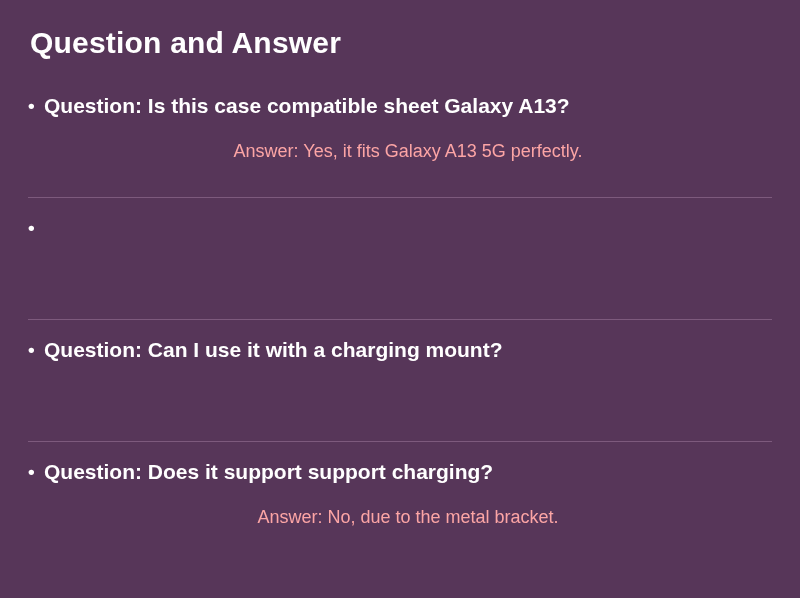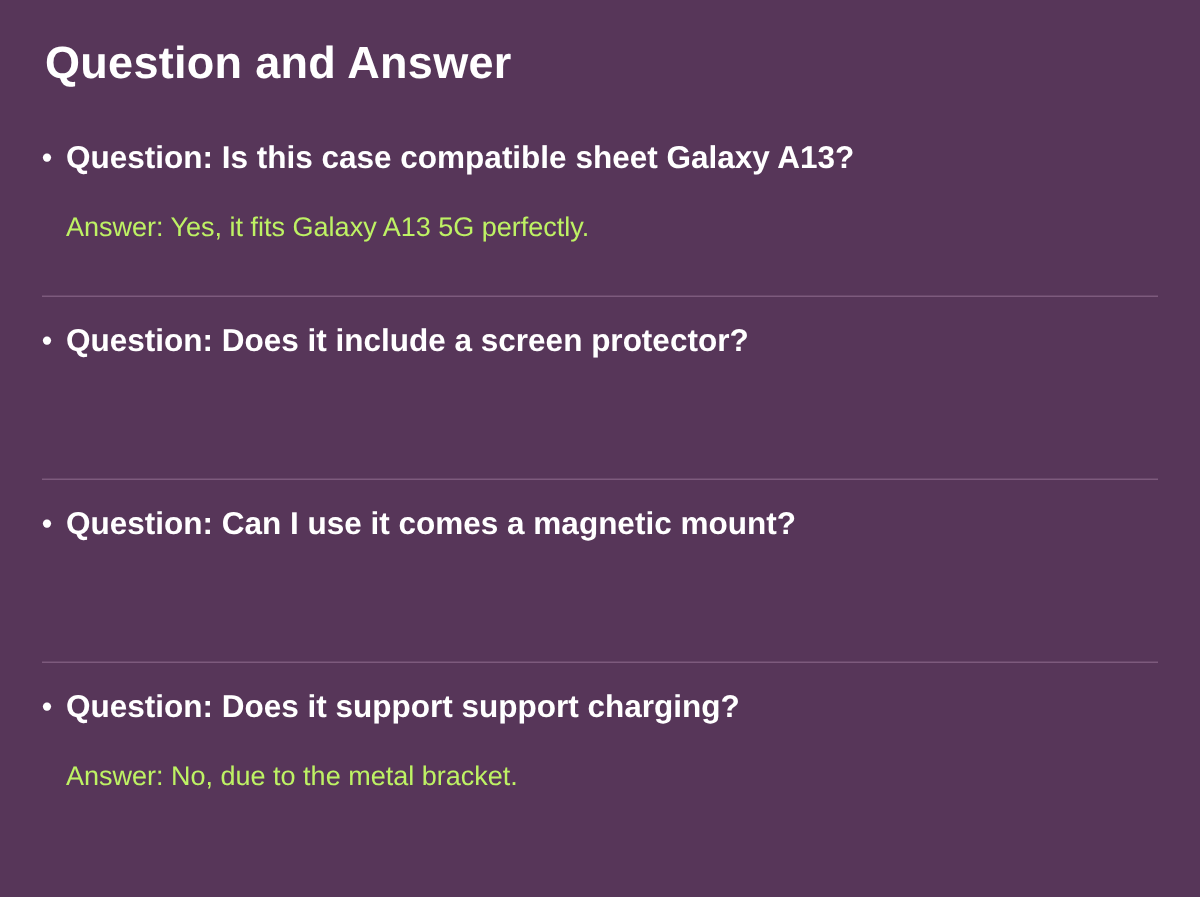--- a/index.html
+++ b/index.html
@@ -69,23 +69,24 @@
     line-height: 28px;
     font-size: 19px;
     color: #ffffff;
     text-align: left;
   }
   .qa-answer {
     margin: 0;
     padding: 19px 28px 0 44px;
     font-size: 18px;
     font-weight: normal;
-    color: #bef264;
+    color: #fca5a5;
     line-height: 24px;
     white-space: nowrap;
+    text-align: center;
   }
   .qa-divider {
     position: absolute;
     left: 28px;
     bottom: 16px;
     width: 744px;
     height: 1px;
     background: #7d5a7d;
     border: 0;
     margin: 0;
@@ -106,29 +107,28 @@
         <span class="qa-bullet">•</span>
         <span>Question: Is this case compatible sheet Galaxy A13?</span>
       </div>
       <div class="qa-answer">Answer: Yes, it fits Galaxy A13 5G perfectly.</div>
       <hr class="qa-divider">
     </li>
 
     <li class="qa-item">
       <div class="qa-question">
         <span class="qa-bullet">•</span>
-        <span>Question: Does it include a screen protector?</span>
       </div>
       <hr class="qa-divider">
     </li>
 
     <li class="qa-item">
       <div class="qa-question">
         <span class="qa-bullet">•</span>
-        <span>Question: Can I use it comes a magnetic mount?</span>
+        <span>Question: Can I use it with a charging mount?</span>
       </div>
       <hr class="qa-divider">
     </li>
 
     <li class="qa-item last">
       <div class="qa-question">
         <span class="qa-bullet">•</span>
         <span>Question: Does it support support charging?</span>
       </div>
       <div class="qa-answer">Answer: No, due to the metal bracket.</div>

